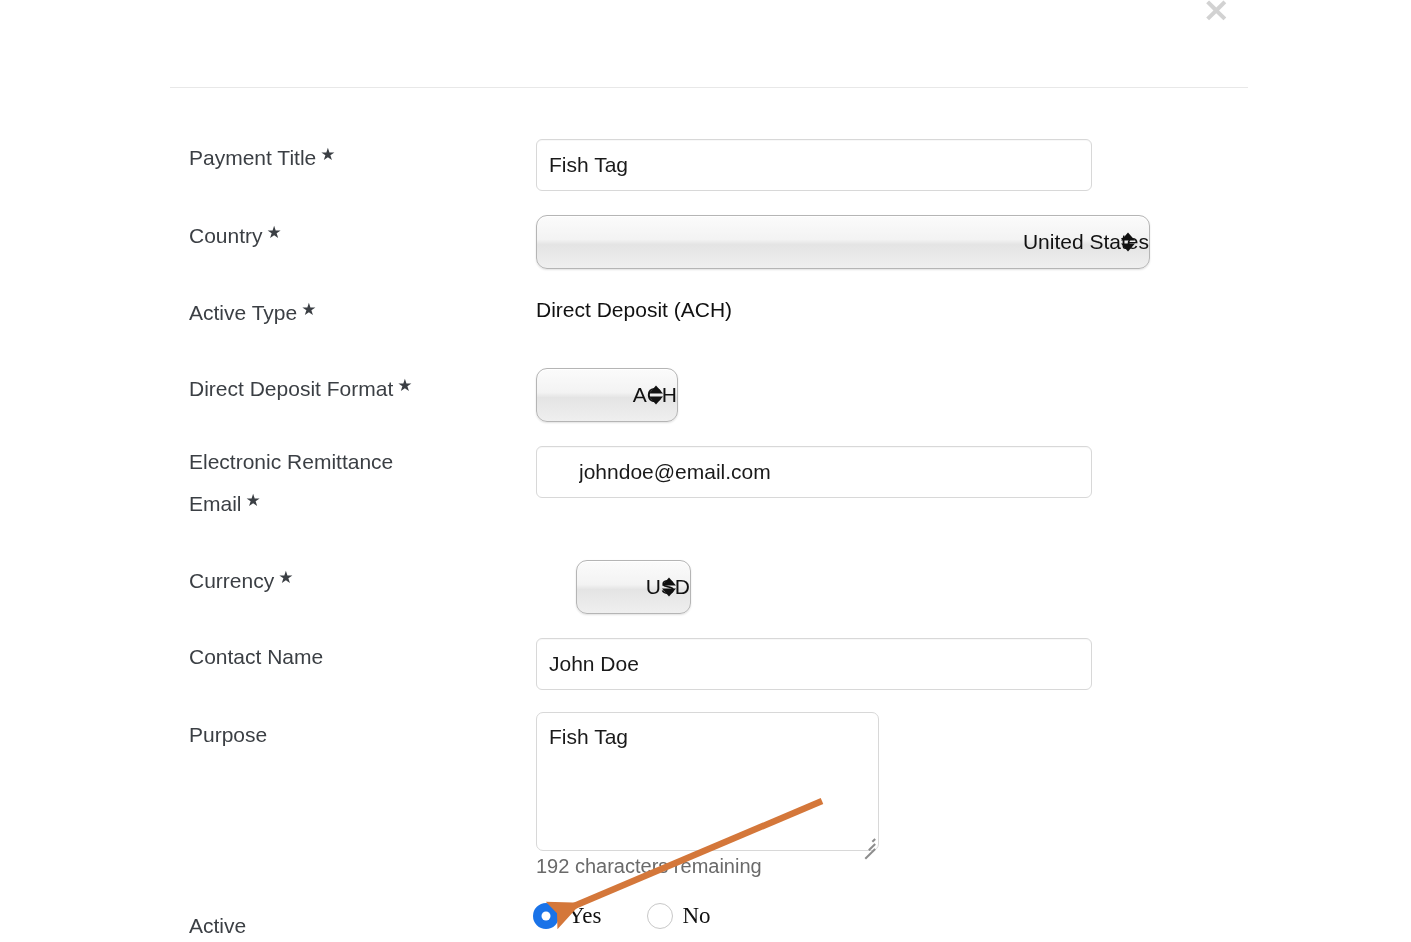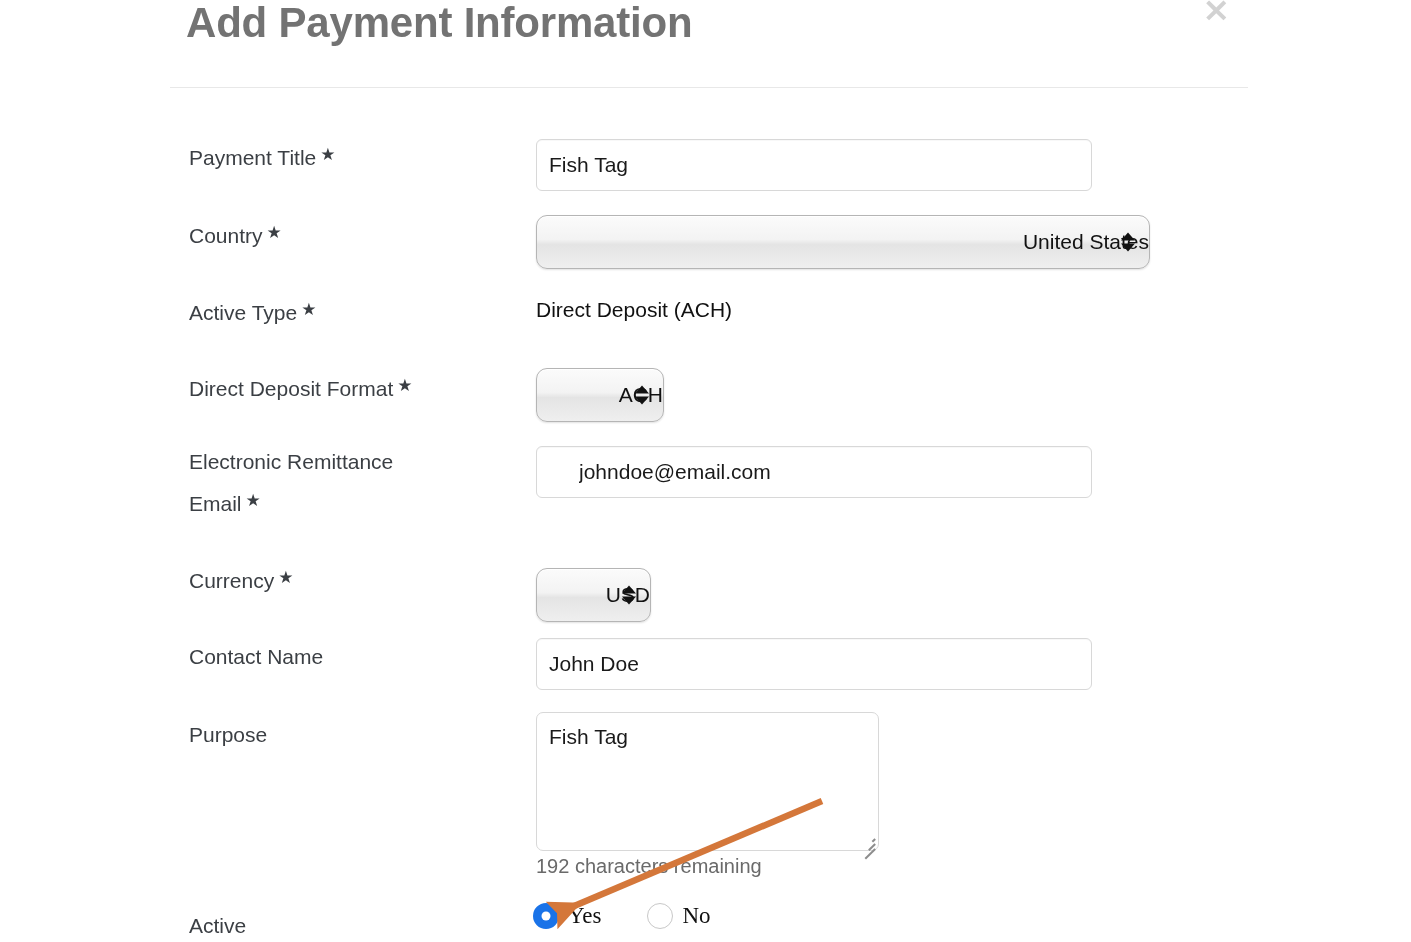--- a/index.html
+++ b/index.html
@@ -257,21 +257,20 @@
     height: 942px;
     pointer-events: none;
   }
 </style>
 </head>
 <body>
 
 <div class="modal">
 
   <div class="modal-header">
-    <div class="modal-title">Add Payment Information</div>
     <div class="close-icon">×</div>
   </div>
 
   <div class="form">
 
     <div class="row" style="top:135px;">
       <div class="label">
         <span>Payment Title</span><span class="star">★</span>
       </div>
       <div class="control" style="top:4px;">
@@ -301,21 +300,21 @@
       <div class="control">
         <div class="static-value">Direct Deposit (ACH)</div>
       </div>
     </div>
 
     <div class="row" style="top:366px;">
       <div class="label">
         <span>Direct Deposit Format</span><span class="star">★</span>
       </div>
       <div class="control" style="top:2px;">
-        <div class="select" style="width:128px;">
+        <div class="select" style="width:142px;">
           <span class="sel-text">ACH</span>
           <span class="sel-arrows">
               <i class="up"></i>
               <i class="down"></i>
             </span>
         </div>
       </div>
     </div>
 
     <div class="row" style="top:442px;">
@@ -324,21 +323,21 @@
       </div>
       <div class="control" style="top:4px;">
         <input class="text-input" style="width: 556px; padding-left: 42px;" value="johndoe@email.com">
       </div>
     </div>
 
     <div class="row" style="top:558px;">
       <div class="label">
         <span>Currency</span><span class="star">★</span>
       </div>
-      <div class="control" style="top:10px;">
+      <div class="control" style="top:2px;margin-left:40px;">
         <div class="select" style="width:115px;">
           <span class="sel-text">USD</span>
           <span class="sel-arrows">
               <i class="up"></i>
               <i class="down"></i>
             </span>
         </div>
       </div>
     </div>
 

